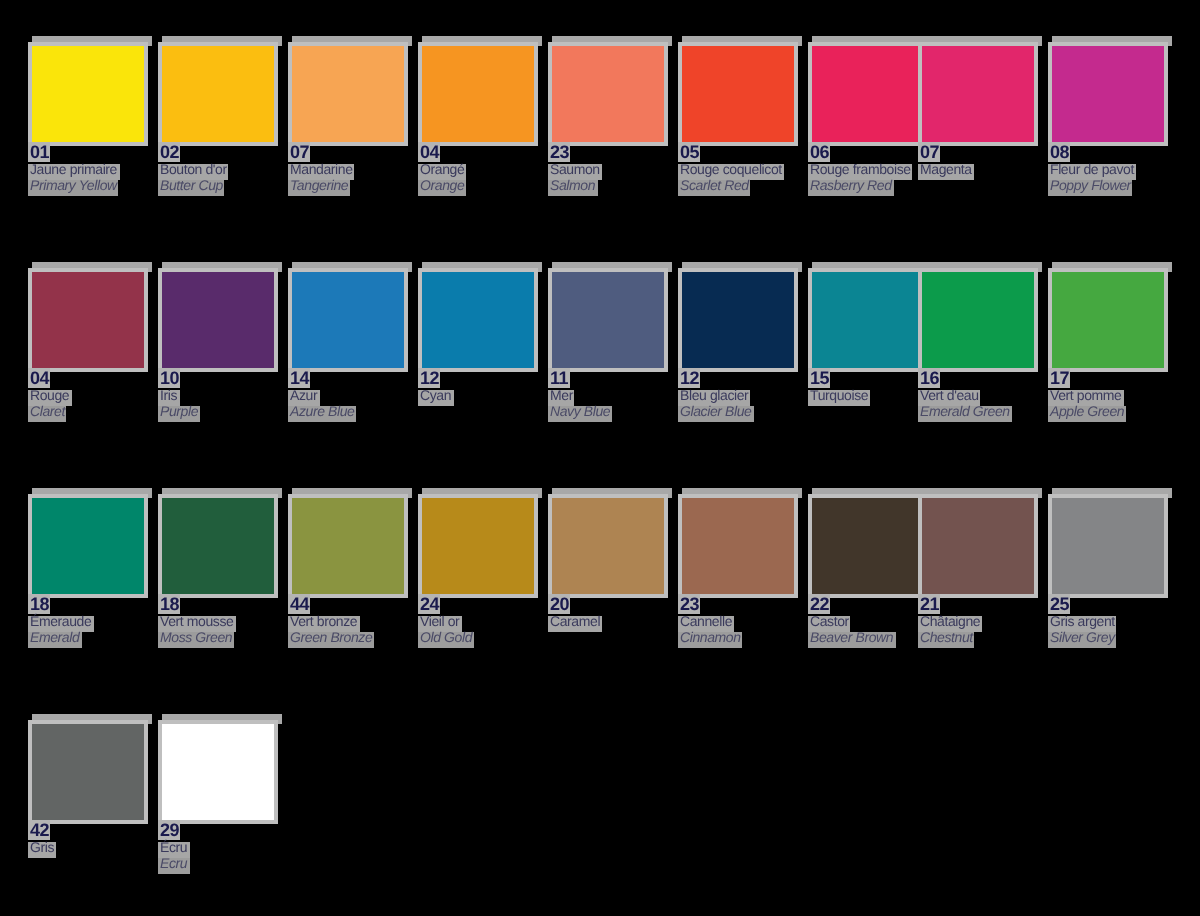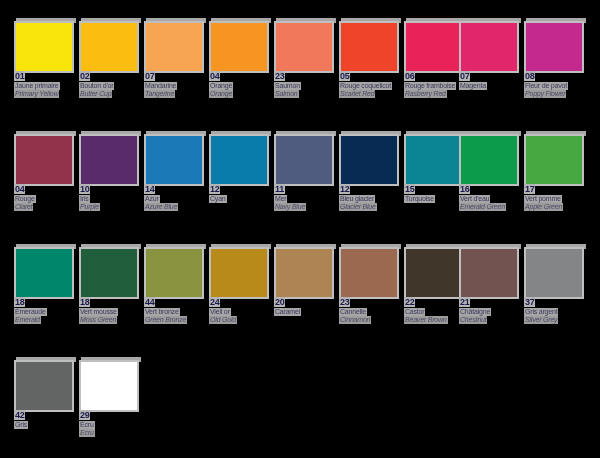--- a/index.html
+++ b/index.html
@@ -253,21 +253,21 @@
       <div class="swatch-cell" style="left: 459px; top: 244px;">
         <div class="swatch-top-bar"></div>
         <div class="swatch-chip" style="background: rgb(115, 83, 79);"></div>
         <div class="swatch-num">21</div>
         <div class="swatch-fr">Châtaigne</div>
         <div class="swatch-en">Chestnut</div>
       </div>
       <div class="swatch-cell" style="left: 524px; top: 244px;">
         <div class="swatch-top-bar"></div>
         <div class="swatch-chip" style="background: rgb(132, 133, 135);"></div>
-        <div class="swatch-num">37</div>
+        <div class="swatch-num">25</div>
         <div class="swatch-fr">Gris argent</div>
         <div class="swatch-en">Silver Grey</div>
       </div>
       <div class="swatch-cell" style="left: 14px; top: 357px;">
         <div class="swatch-top-bar"></div>
         <div class="swatch-chip" style="background: rgb(98, 101, 100);"></div>
         <div class="swatch-num">42</div>
         <div class="swatch-fr">Gris</div>
       </div>
       <div class="swatch-cell" style="left: 79px; top: 357px;">

